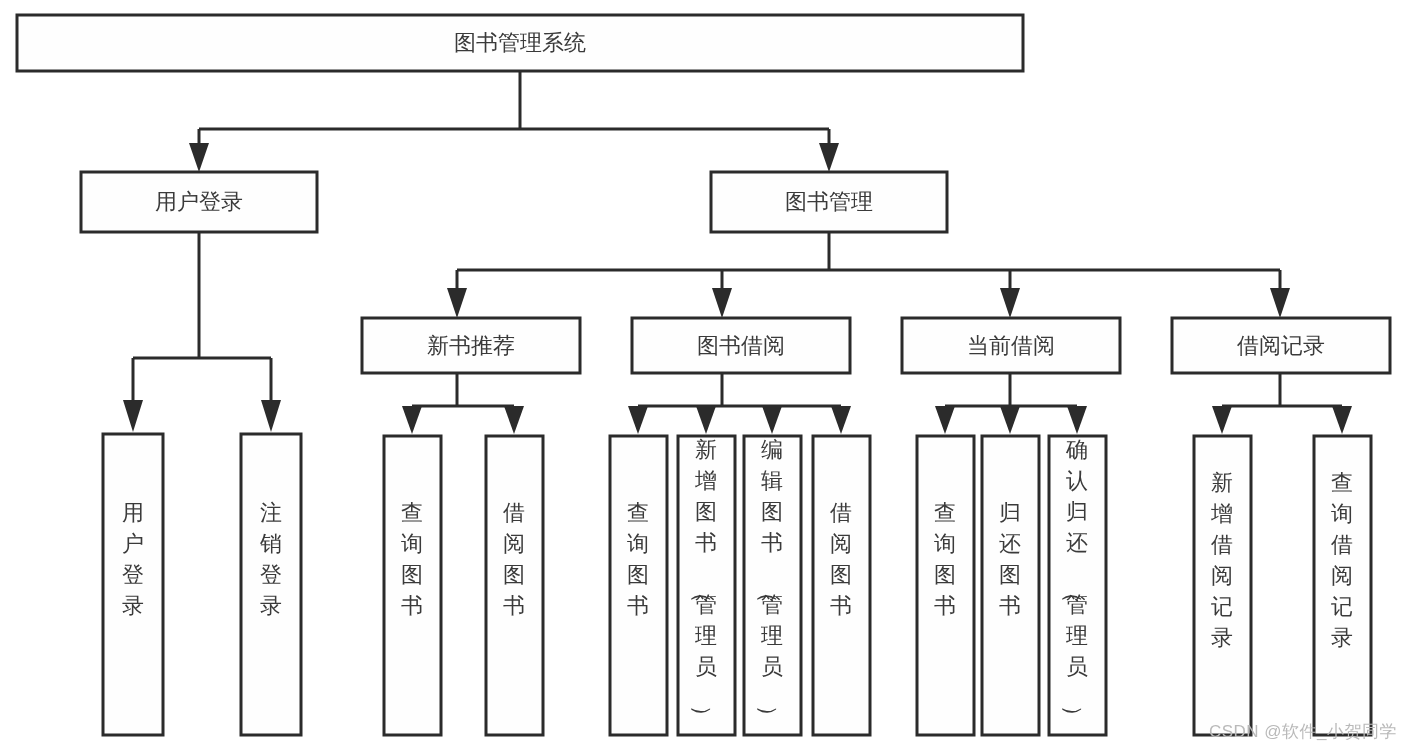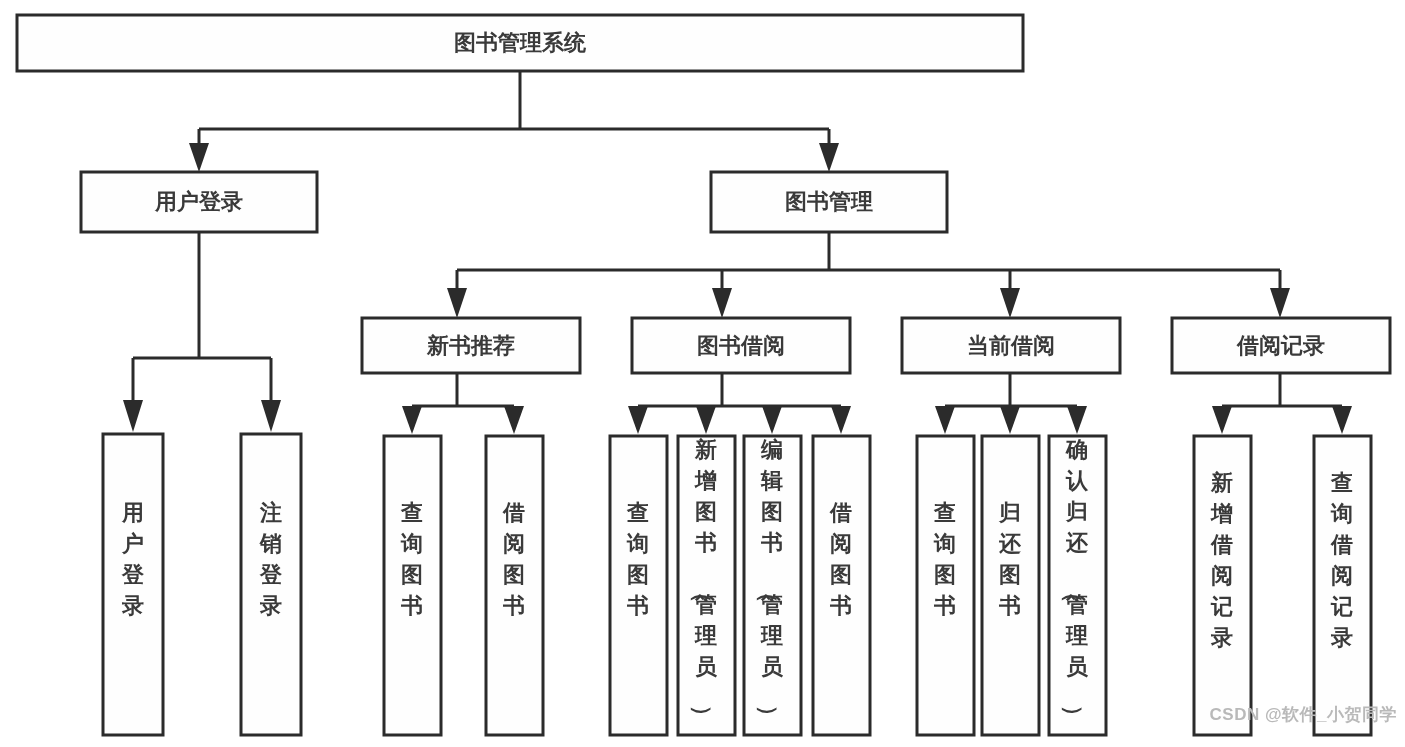--- a/index.html
+++ b/index.html
@@ -11,21 +11,20 @@
     width: 1405px;
     height: 747px;
     font-family: "Liberation Sans", "DejaVu Sans", sans-serif;
     overflow: hidden;
     position: relative;
   }
   #diagram-root {
     position: relative;
     width: 1405px;
     height: 747px;
-    font-weight: bold;
   }
   svg.flow {
     position: absolute;
     left: 0;
     top: 0;
     width: 1405px;
     height: 747px;
     display: block;
   }
   .node-box {
@@ -51,21 +50,21 @@
   }
   .node-label-v {
     fill: #3a3a3a;
     font-family: "Liberation Sans", "DejaVu Sans", sans-serif;
     font-size: 22px;
     text-anchor: middle;
   }
   .watermark {
     position: absolute;
     right: 8px;
-    bottom: 21px;
+    bottom: 4px;
     font-family: "Liberation Sans", "DejaVu Sans", sans-serif;
     font-size: 17px;
     color: #b9b9b9;
     white-space: nowrap;
     letter-spacing: 0.5px;
   }
 </style>
 </head>
 <body>
 

